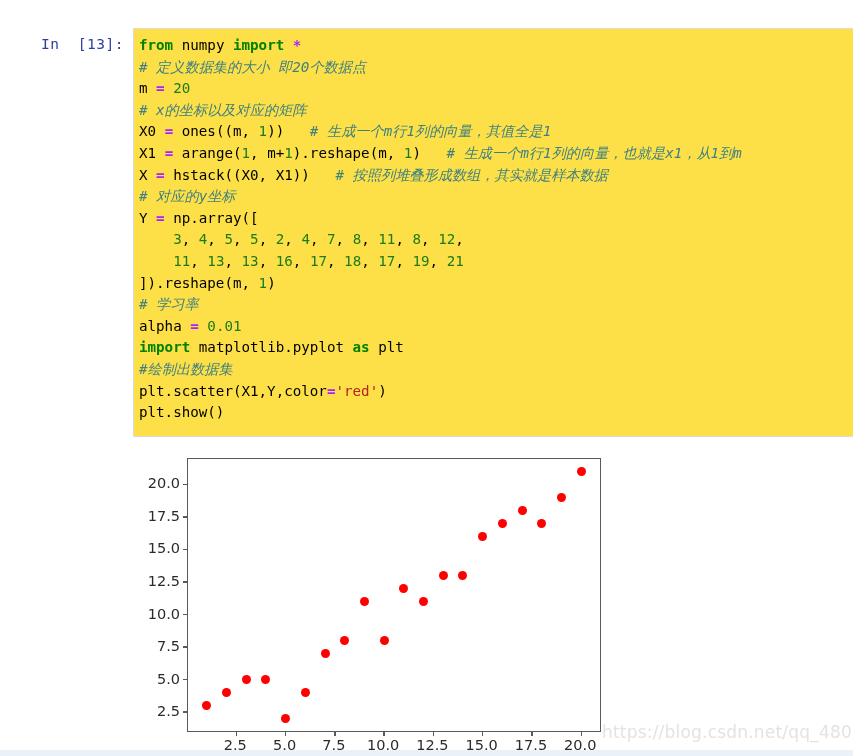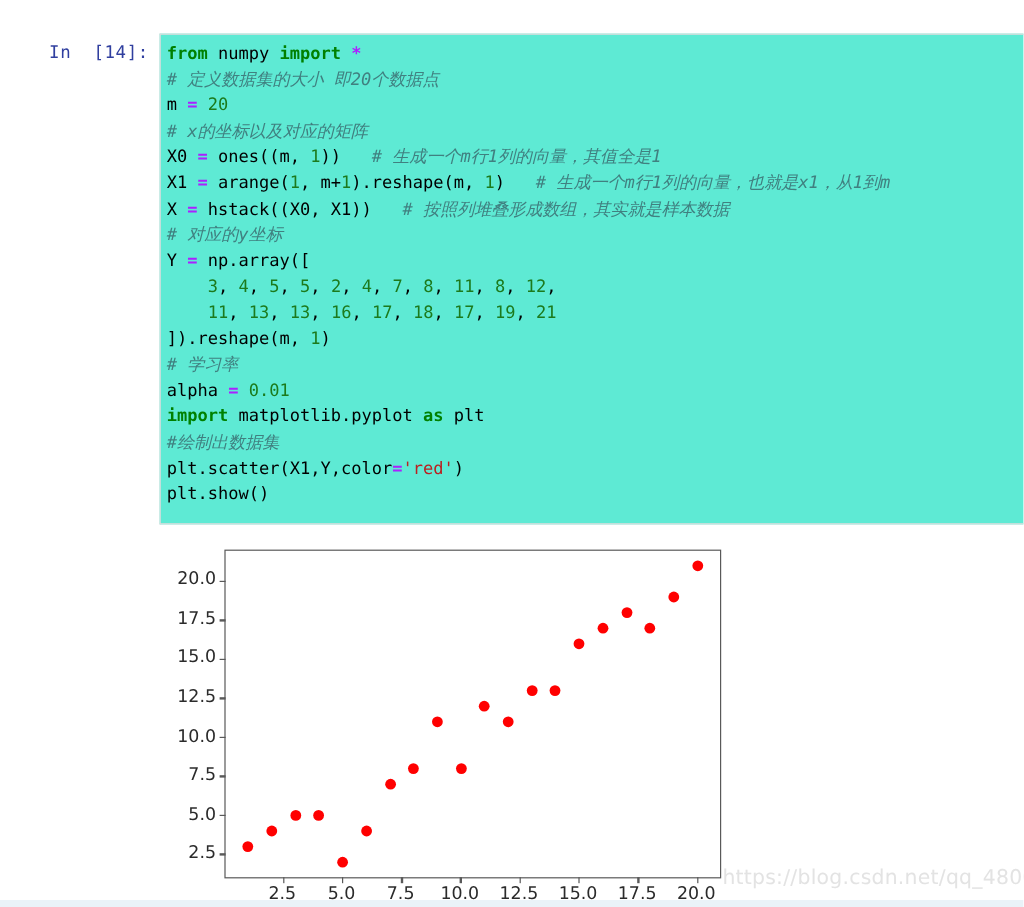--- a/index.html
+++ b/index.html
@@ -34,21 +34,21 @@
     color: #303f9f;
     letter-spacing: 0.5px;
     white-space: pre;
   }
   #code-area {
     position: absolute;
     left: 133px;
     top: 0;
     width: 720px;
     height: 409px;
-    background: #5eead4;
+    background: #fde047;
     border: 1px solid #dcdcdc;
     border-right: none;
     box-sizing: border-box;
     padding: 6px 0 0 5px;
   }
   #code-text {
     font-family: "DejaVu Sans Mono", monospace;
     font-size: 14.2px;
     line-height: 21.6px;
     white-space: pre;
@@ -162,21 +162,21 @@
     width: 853px;
     height: 6px;
     background: #eaf2f8;
   }
 </style>
 </head>
 <body>
 
 <div id="notebook-cell">
 
-  <div id="prompt-label">In  [14]:</div>
+  <div id="prompt-label">In  [13]:</div>
 
   <div id="code-area">
     <pre id="code-text"><span class="tok-kw">from </span><span class="tok-plain">numpy </span><span class="tok-kw">import </span><span class="tok-op">*</span>
 <span class="tok-comment"># 定义数据集的大小 即20个数据点</span>
 <span class="tok-plain">m </span><span class="tok-op">= </span><span class="tok-num">20</span>
 <span class="tok-comment"># x的坐标以及对应的矩阵</span>
 <span class="tok-plain">X0 </span><span class="tok-op">= </span><span class="tok-plain">ones((m, </span><span class="tok-num">1</span><span class="tok-plain">))   </span><span class="tok-comment"># 生成一个m行1列的向量，其值全是1</span>
 <span class="tok-plain">X1 </span><span class="tok-op">= </span><span class="tok-plain">arange(</span><span class="tok-num">1</span><span class="tok-plain">, m+</span><span class="tok-num">1</span><span class="tok-plain">).reshape(m, </span><span class="tok-num">1</span><span class="tok-plain">)   </span><span class="tok-comment"># 生成一个m行1列的向量，也就是x1，从1到m</span>
 <span class="tok-plain">X </span><span class="tok-op">= </span><span class="tok-plain">hstack((X0, X1))   </span><span class="tok-comment"># 按照列堆叠形成数组，其实就是样本数据</span>
 <span class="tok-comment"># 对应的y坐标</span>

